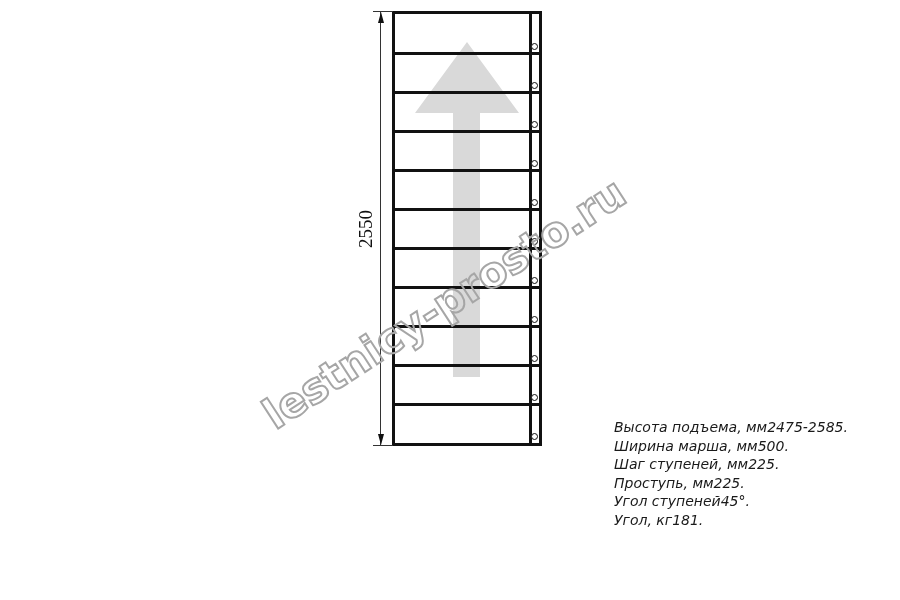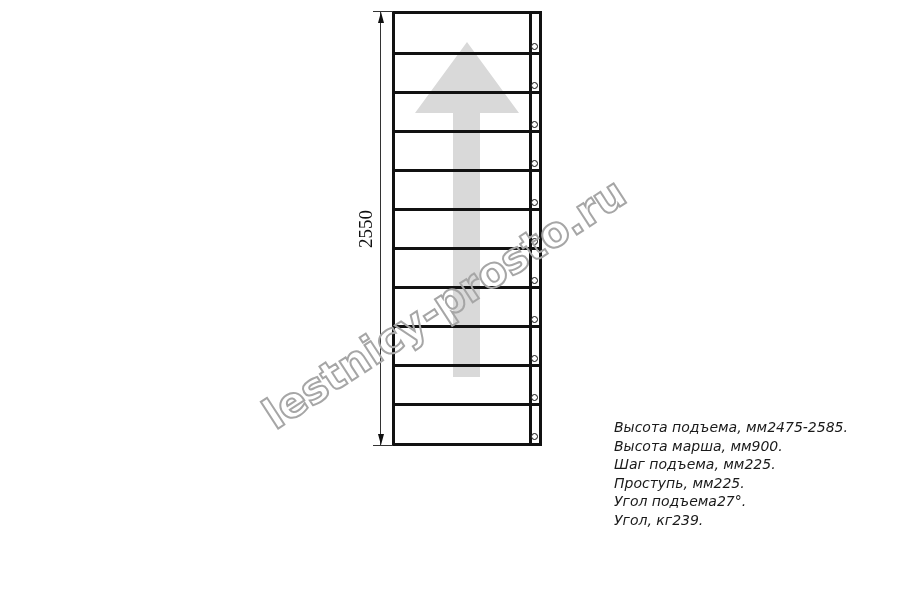--- a/index.html
+++ b/index.html
@@ -99,34 +99,34 @@
   <div class="dim-label">2550</div>
 
   <div class="watermark" style="-webkit-text-stroke: 2px rgb(166, 166, 166);">lestnicy-prosto.ru</div>
 
   <div class="spec-table">
     <div class="spec-row">
       <span class="spec-label">Высота подъема, мм</span>
       <span class="spec-value">2475-2585.</span>
     </div>
     <div class="spec-row">
-      <span class="spec-label">Высота марша, мм</span>
-      <span class="spec-value">900.</span>
+      <span class="spec-label">Ширина марша, мм</span>
+      <span class="spec-value">500.</span>
     </div>
     <div class="spec-row">
-      <span class="spec-label">Шаг подъема, мм</span>
+      <span class="spec-label">Шаг ступеней, мм</span>
       <span class="spec-value">225.</span>
     </div>
     <div class="spec-row">
       <span class="spec-label">Проступь, мм</span>
       <span class="spec-value">225.</span>
     </div>
     <div class="spec-row">
-      <span class="spec-label">Угол подъема</span>
-      <span class="spec-value">27°.</span>
+      <span class="spec-label">Угол ступеней</span>
+      <span class="spec-value">45°.</span>
     </div>
     <div class="spec-row">
       <span class="spec-label">Угол, кг</span>
-      <span class="spec-value">239.</span>
+      <span class="spec-value">181.</span>
     </div>
   </div>
 
 </div>
 
 </body></html>

